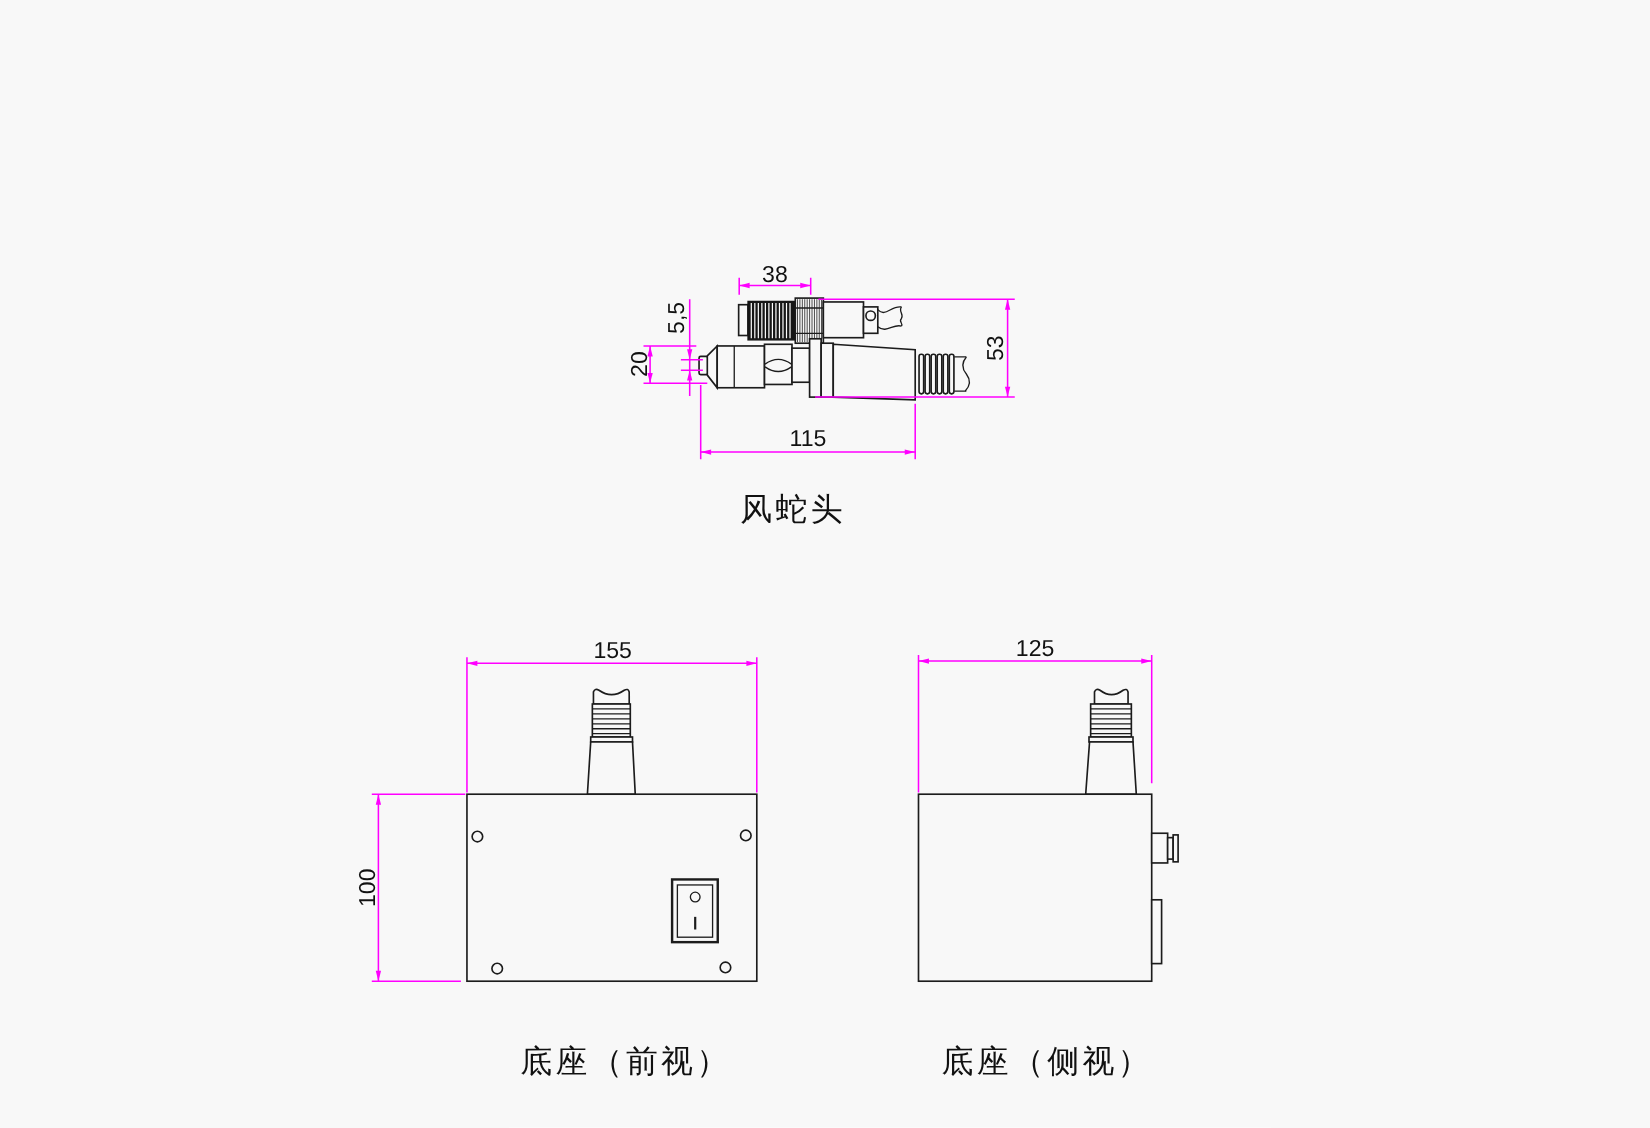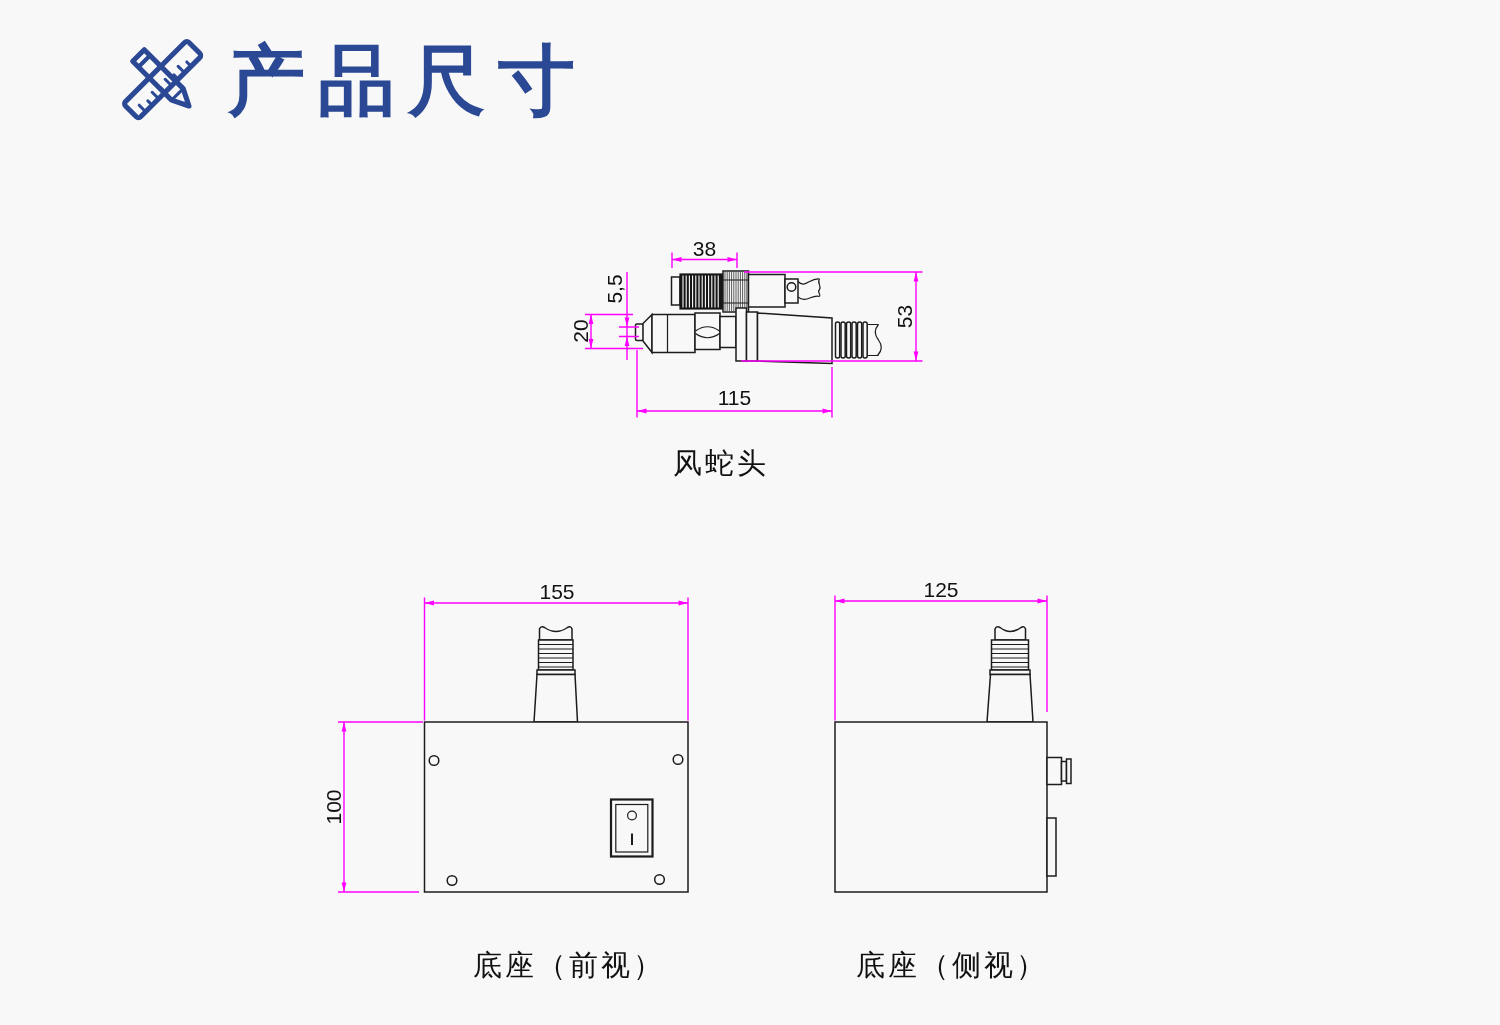--- a/index.html
+++ b/index.html
@@ -45,36 +45,20 @@
   .outline{stroke:#1c1c1c;stroke-width:1.5;fill:#f8f8f8;}
   .outline-thin{stroke:#1c1c1c;stroke-width:1.2;fill:none;}
   .mag{stroke:#ff00ff;stroke-width:1.4;fill:none;}
   .mag-arrow{fill:#ff00ff;stroke:none;}
 </style>
 </head>
 <body>
 
 <div class="page">
 
-  <div class="header">
-    <svg width="102" height="104" viewBox="0 0 100 100">
-      <g stroke="#2b4894" fill="none" stroke-width="5" stroke-linejoin="round" stroke-linecap="round">
-        <g transform="rotate(-45 50 50)">
-          <rect x="6" y="39" width="88" height="21" rx="3"></rect>
-          <path stroke-width="3" d="M16,60 V51 M25,60 V54 M34,60 V51 M43,60 V54 M52,60 V51 M61,60 V54 M70,60 V51 M79,60 V54"></path>
-        </g>
-        <g transform="rotate(45 50 50)">
-          <path d="M16,42 H70 L86,50 L70,58 H16 Z"></path>
-          <path stroke-width="4" d="M24,42 V58"></path>
-          <path stroke-width="3" d="M70,42 V58"></path>
-        </g>
-      </g>
-    </svg>
-    <h1 class="title">产品尺寸</h1>
-  </div>
 
   <svg class="diagram-canvas" viewBox="0 0 1500 1025">
 
     <g>
 
       <g>
         <rect class="outline" x="671.5" y="277" width="8.5" height="28"></rect>
         <rect x="680" y="274" width="43" height="35" fill="#161616" stroke="#161616" stroke-width="1.2"></rect>
         <path stroke="#fdfdfd" stroke-width="1.1" fill="none" d="M683,275.5 V307.5 M686.2,275.5 V307.5 M689.4,275.5 V307.5 M692.6,275.5 V307.5 M695.8,275.5 V307.5 M699,275.5 V307.5 M702.2,275.5 V307.5 M705.4,275.5 V307.5 M708.6,275.5 V307.5 M711.8,275.5 V307.5 M715,275.5 V307.5 M718.2,275.5 V307.5"></path>
         <rect class="outline" x="723" y="271" width="25.5" height="41"></rect>

